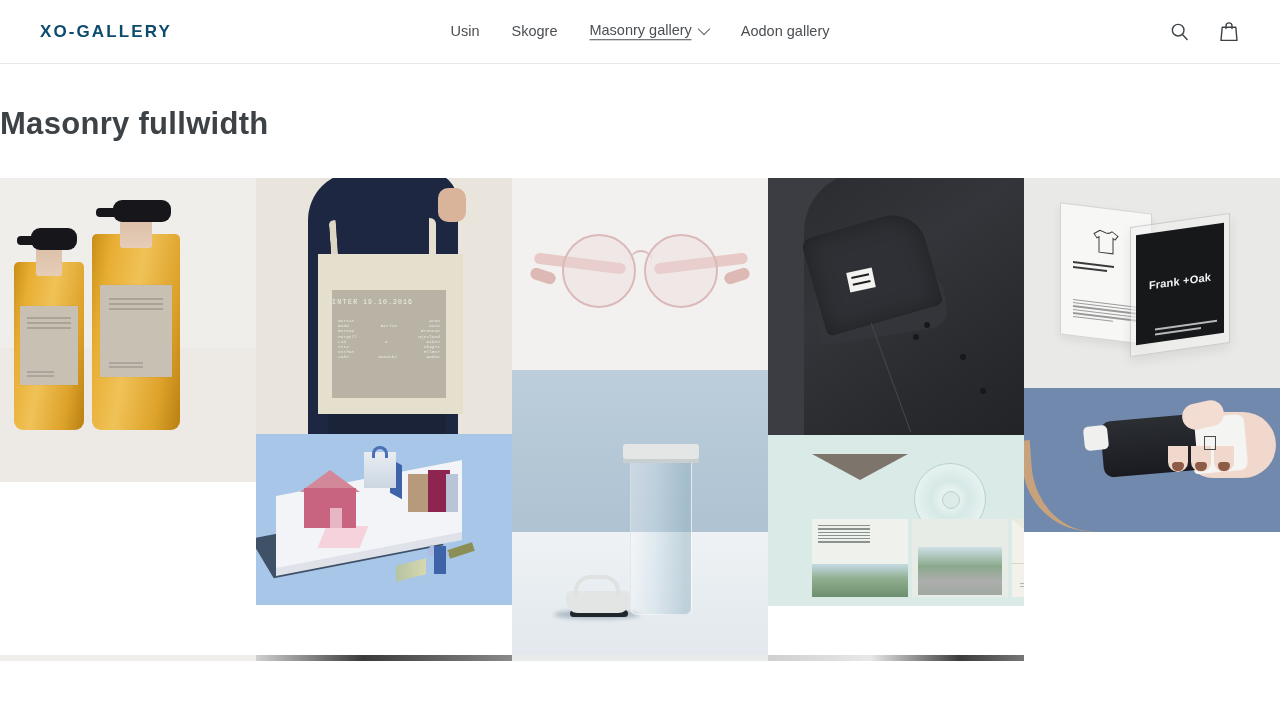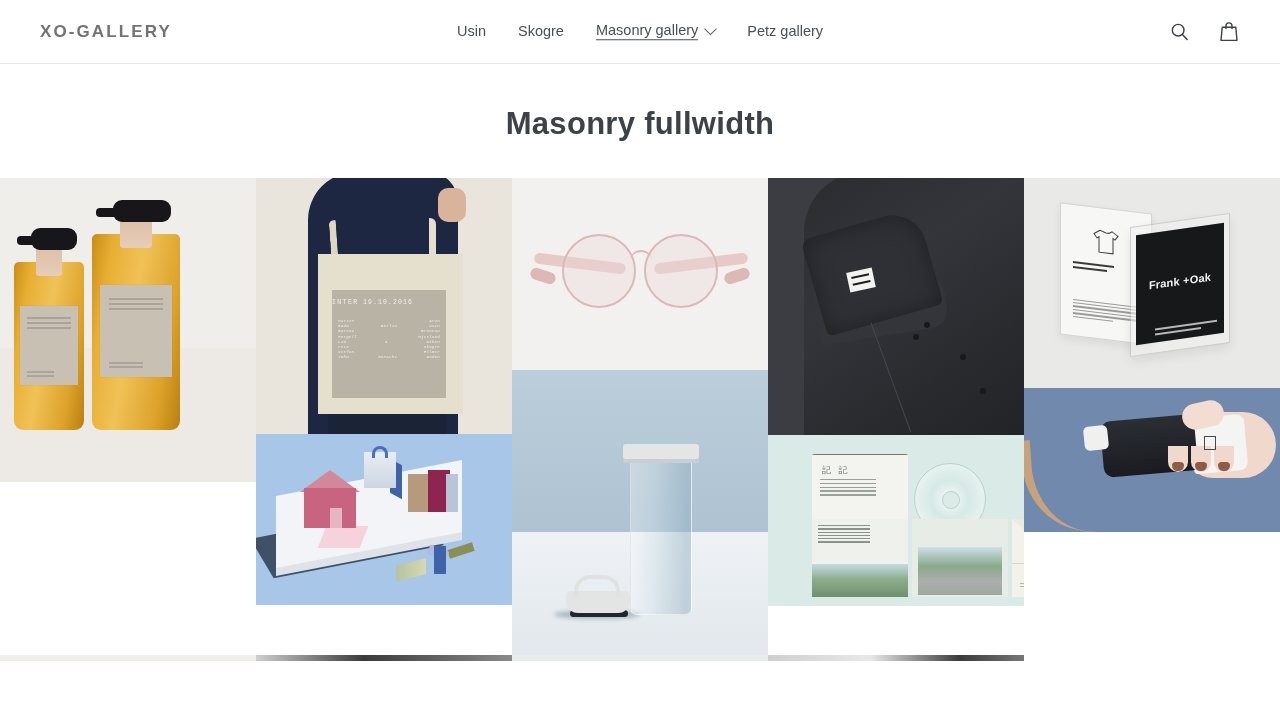--- a/index.html
+++ b/index.html
@@ -23,21 +23,21 @@
     background: #fff;
   }
   .logo {
     position: absolute;
     left: 40px;
     top: 50%;
     transform: translateY(-50%);
     font-size: 17px;
     font-weight: 700;
     letter-spacing: 2.1px;
-    color: #737373;
+    color: #0c4a6e;
     text-decoration: none;
     white-space: nowrap;
   }
   .main-nav {
     position: absolute;
     left: 50%;
     top: 50%;
     transform: translate(-50%, -50%);
     display: flex;
     align-items: center;
@@ -80,21 +80,21 @@
     width: 34px; height: 34px;
     display: flex; align-items: center; justify-content: center;
     background: none; border: none; padding: 0; cursor: pointer;
   }
   .icon-btn svg { display: block; }
 
   
   .page-title {
     margin: 0;
     padding: 42px 0 36px;
-    text-align: center;
+    text-align: left;
     font-size: 31px;
     font-weight: 700;
     letter-spacing: 0.3px;
     color: #3d4246;
   }
 
   
   .masonry {
     display: flex;
     width: 1280px;
@@ -336,21 +336,21 @@
       <span class="nav-label">Usin</span>
     </a>
     <a class="nav-item" href="#">
       <span class="nav-label">Skogre</span>
     </a>
     <a class="nav-item active" href="#">
       <span class="nav-label">Masonry gallery</span>
       <span class="chev"></span>
     </a>
     <a class="nav-item" href="#">
-      <span class="nav-label">Petz gallery</span>
+      <span class="nav-label">Aodon gallery</span>
     </a>
   </nav>
 
   <div class="header-actions">
     <button class="icon-btn" title="Search">
       <svg width="19" height="19" viewBox="0 0 20 20" fill="none">
         <circle cx="8.6" cy="8.6" r="6.1" stroke="#3d4246" stroke-width="1.5"></circle>
         <line x1="13.1" y1="13.1" x2="18" y2="18.4" stroke="#3d4246" stroke-width="1.5" stroke-linecap="round"></line>
       </svg>
     </button>
@@ -520,30 +520,20 @@
       <span class="placket"></span>
       <span class="btn b1"></span>
       <span class="btn b2"></span>
       <span class="btn b3"></span>
       <span class="btn b4"></span>
     </a>
 
     <a class="tile t-cd" href="#" aria-label="CD album packaging with disc, envelope and printed photo cards on mint green">
       <span class="cd-disc"></span>
       <span class="cd-flap"></span>
-      <span class="cd-sleeve">
-        <span class="big">記 記</span>
-        <span class="lines">
-            <i></i>
-            <i></i>
-            <i></i>
-            <i></i>
-            <i></i>
-          </span>
-      </span>
       <span class="cd-card c1">
         <span class="tx">
             <i></i>
             <i></i>
             <i></i>
             <i></i>
             <i></i>
             <i></i>
           </span>
         <span class="photo"></span>

